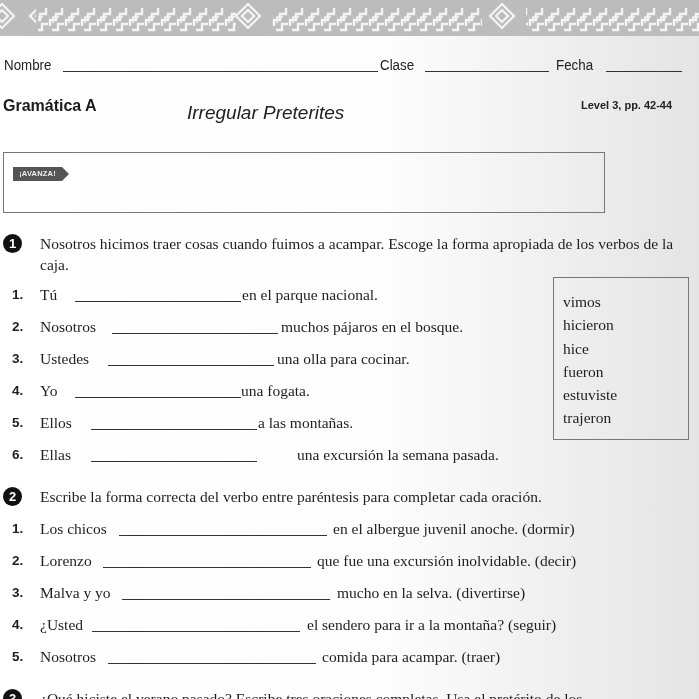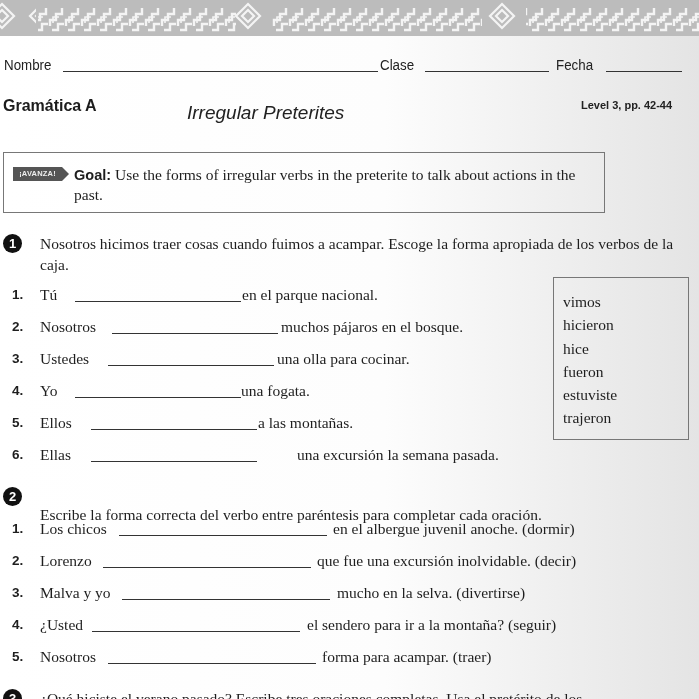--- a/index.html
+++ b/index.html
@@ -94,24 +94,20 @@
 <div class="line" style="left:425px; top:56px; width:124px; height:15px;"></div>
 <div class="abs hdr-label" style="left:556px; top:56px;">Fecha</div>
 <div class="line" style="left:606px; top:56px; width:76px; height:15px;"></div>
 
 <div class="abs title" style="left:3px; top:97px;">Gramática A</div>
 <div class="abs subtitle" style="left:187px; top:102px;">Irregular Preterites</div>
 <div class="abs level" style="left:581px; top:99px;">Level 3, pp. 42-44</div>
 
 <div class="goal-box">
   <div class="avanza">¡AVANZA!</div>
-  <div class="goal-text">
-    <b>Goal:</b>
-    <span>Use the forms of irregular verbs in the preterite to talk about actions in the past.</span>
-  </div>
 </div>
 
 <div class="step-num" style="left:3px; top:234px;">1</div>
 <div class="abs instr" style="left:40px; top:233px; width:640px;">Nosotros hicimos traer cosas cuando fuimos a acampar. Escoge la forma apropiada de los verbos de la caja.</div>
 
 <div class="item" style="top:286px;">
   <span class="num">1.</span>
   <span class="txt" style="left:28px;">Tú</span>
   <span class="blank" style="left:63px; width:166px;"></span>
   <span class="txt" style="left:230px;">en el parque nacional.</span>
@@ -150,21 +146,21 @@
 <div class="word-box">
   <div class="w" style="top:15px;">vimos</div>
   <div class="w" style="top:38px;">hicieron</div>
   <div class="w" style="top:62px;">hice</div>
   <div class="w" style="top:85px;">fueron</div>
   <div class="w" style="top:108px;">estuviste</div>
   <div class="w" style="top:131px;">trajeron</div>
 </div>
 
 <div class="step-num" style="left:3px; top:487px;">2</div>
-<div class="abs instr" style="left:40px; top:504px; width:650px;">Escribe la forma correcta del verbo entre paréntesis para completar cada oración.</div>
+<div class="abs instr" style="left:40px; top:486px; width:650px;">Escribe la forma correcta del verbo entre paréntesis para completar cada oración.</div>
 
 <div class="item" style="top:520px;">
   <span class="num">1.</span>
   <span class="txt" style="left:28px;">Los chicos</span>
   <span class="blank" style="left:107px; width:208px;"></span>
   <span class="txt" style="left:321px;">en el albergue juvenil anoche. (dormir)</span>
 </div>
 <div class="item" style="top:552px;">
   <span class="num">2.</span>
   <span class="txt" style="left:28px;">Lorenzo</span>
@@ -180,17 +176,17 @@
 <div class="item" style="top:616px;">
   <span class="num">4.</span>
   <span class="txt" style="left:28px;">¿Usted</span>
   <span class="blank" style="left:80px; width:208px;"></span>
   <span class="txt" style="left:295px;">el sendero para ir a la montaña? (seguir)</span>
 </div>
 <div class="item" style="top:648px;">
   <span class="num">5.</span>
   <span class="txt" style="left:28px;">Nosotros</span>
   <span class="blank" style="left:96px; width:208px;"></span>
-  <span class="txt" style="left:310px;">forma para acampar. (traer)</span>
+  <span class="txt" style="left:310px;">comida para acampar. (traer)</span>
 </div>
 
 <div class="step-num" style="left:3px; top:689px;">3</div>
 <div class="abs instr" style="left:40px; top:688px; width:660px; white-space:nowrap;">¿Qué hiciste el verano pasado? Escribe tres oraciones completas. Usa el pretérito de los</div>
 
 </body></html>

